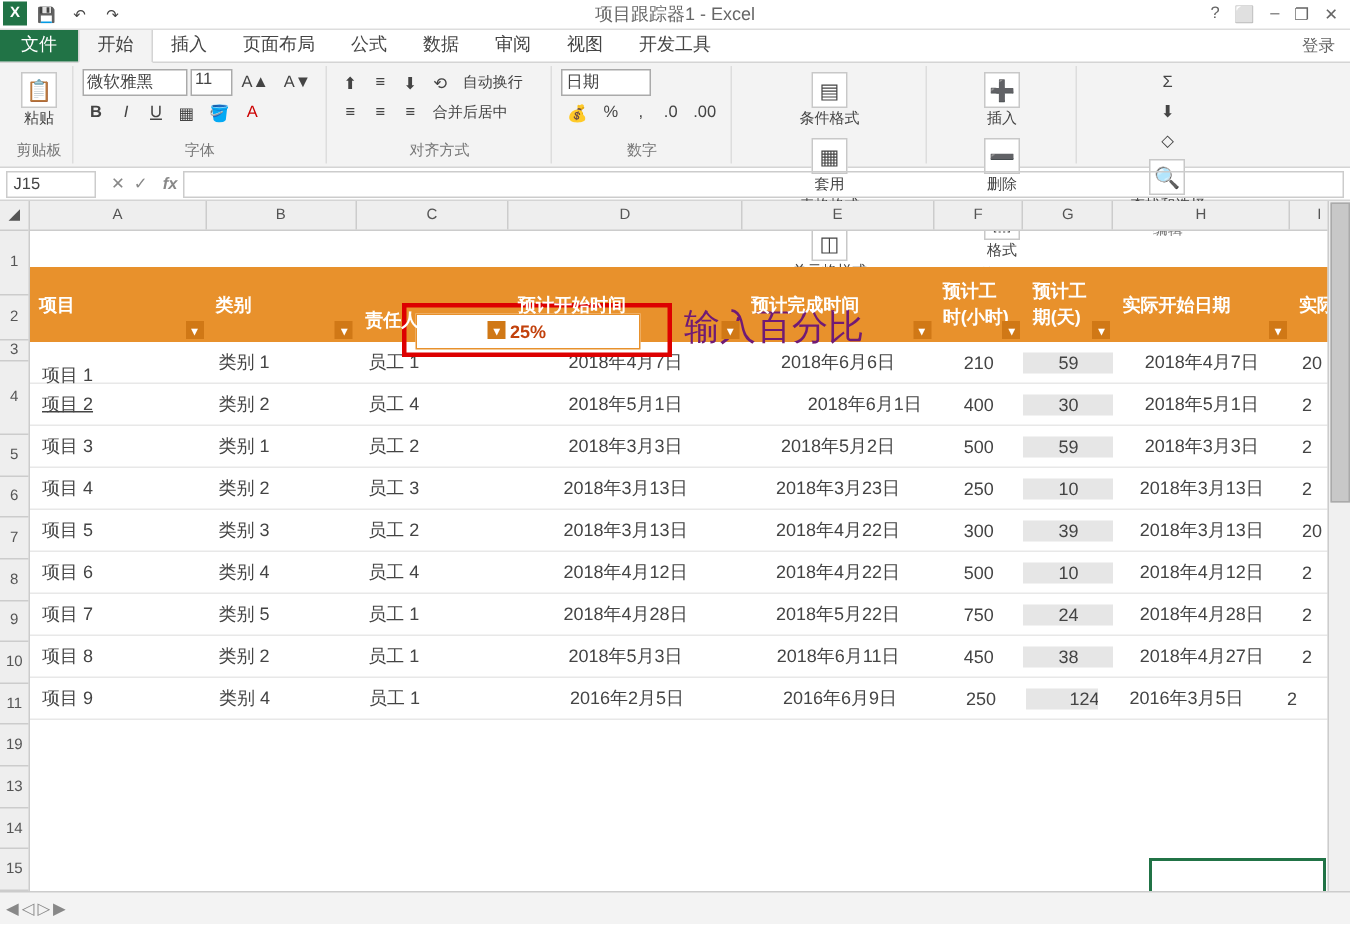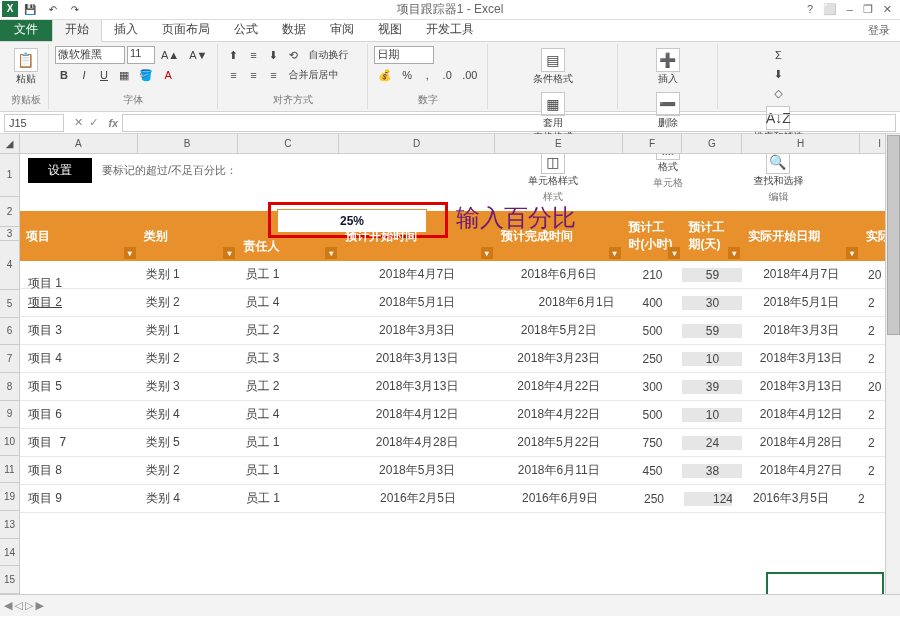--- a/index.html
+++ b/index.html
@@ -34,21 +34,21 @@
 .rowhdrs .rh { height:28px; border-bottom:1px solid #ccc; font-size:10px; color:#555; display:flex; align-items:center; justify-content:center;}
 .rowhdrs .rh.first { height:20px;}
 .grid { flex:1; overflow:hidden; position:relative;}
 .colhdrs { height:20px; display:flex; background:#eee; border-bottom:1px solid #ccc;}
 .colhdrs .ch { border-right:1px solid #ccc; font-size:10px; color:#555; display:flex; align-items:center; justify-content:center;}
 .content { position:relative; }
 .title-cell { font-size:24px; font-weight:300; color:#333; padding:10px 8px;}
 .config-row { display:flex; align-items:center; padding:4px 8px; gap:10px;}
 .btn-settings { background:#000; color:#fff; padding:4px 20px; font-size:12px; cursor:pointer;}
 .pct-label { font-size:11px; color:#666;}
-.pct-input { width:150px; border:1px solid #e8912c; padding:4px; text-align:center; font-size:12px; background:#fff; color:#0f172a; font-weight:bold;}
+.pct-input { width:150px; border:1px solid #e8912c; padding:4px; text-align:center; font-size:12px; background:#fff; color:#c2410c; font-weight:bold;}
 .callout-box { border:3px solid #d00; padding:4px 6px; position:absolute; left:248px; top:48px; width:180px; height:36px;}
 .callout-text { position:absolute; left:436px; top:48px; font-size:24px; color:#701a75; font-family:SimSun,serif;}
 .thead-row { background:#e8912c; color:#fff; display:flex; height:50px;}
 .th { padding:6px 6px; font-size:12px; display:flex; flex-direction:column; justify-content:center; position:relative; font-weight:bold;}
 .th .dd { position:absolute; right:2px; bottom:2px; width:12px; height:12px; background:#d07816; color:#fff; font-size:8px; display:flex; align-items:center; justify-content:center;}
 .drow { display:flex; height:28px; border-bottom:1px solid #e8e8e8; align-items:center; font-size:12px; color:#444;}
 .cell { padding:0 8px; overflow:hidden; white-space:nowrap;}
 .cell.num { text-align:right;}
 .cell.hl { background:#e6e6e6;}
 .cA{width:118px;} .cB{width:100px;} .cC{width:102px;} .cD{width:156px;} .cE{width:128px;} .cF{width:60px;} .cG{width:60px;} .cH{width:118px;} .cI{width:40px;}
@@ -190,24 +190,20 @@
     <div class="glabel">单元格</div>
   </div>
   <div class="rgroup" style="min-width:120px;border-right:none">
     <div class="gbody row">
       <div style="display:flex;flex-direction:column;gap:1px">
         <div class="sm-btn">Σ</div>
         <div class="sm-btn">⬇</div>
         <div class="sm-btn">◇</div>
       </div>
       <div class="big-btn">
-          <div class="ico">A↓Z</div>
-          <span>排序和筛选</span>
-        </div>
-      <div class="big-btn">
           <div class="ico">🔍</div>
           <span>查找和选择</span>
         </div>
     </div>
     <div class="glabel">编辑</div>
   </div>
 </div>
 
 <div class="namebox-row">
   <div class="namebox">J15</div>
@@ -244,24 +240,20 @@
         <div class="ch" style="width: 100px;">B</div>
         <div class="ch" style="width: 102px;">C</div>
         <div class="ch" style="width: 156px;">D</div>
         <div class="ch" style="width: 128px;">E</div>
         <div class="ch" style="width: 60px;">F</div>
         <div class="ch" style="width: 60px;">G</div>
         <div class="ch" style="width: 118px;">H</div>
         <div class="ch" style="width: 40px;">I</div>
       </div>
     <div class="content">
-      <div class="config-row">
-        <div class="btn-settings">设置</div>
-        <div class="pct-label">要标记的超过/不足百分比：</div>
-      </div>
       <div class="callout-box">
         <div class="pct-input">25%</div>
       </div>
       <div class="callout-text">输入百分比</div>
       <div style="height:24px"></div>
       <div class="thead-row">
           <div class="th cA" style="width: 118px;">
             <span>项目</span>
             <div class="dd">▾</div>
           </div>
@@ -359,21 +351,21 @@
             <div class="cell cB" style="width: 100px;">类别 4</div>
             <div class="cell cC" style="width: 102px;">员工 4</div>
             <div class="cell cD" style="text-align: center; width: 156px;">2018年4月12日</div>
             <div class="cell cE" style="text-align: center; width: 128px;">2018年4月22日</div>
             <div class="cell cF num" style="text-align: center; width: 60px;">500</div>
             <div class="cell cG num hl" style="text-align: center; width: 60px;">10</div>
             <div class="cell cH" style="text-align: center; width: 118px;">2018年4月12日</div>
             <div class="cell cI" style="width: 40px;">2</div>
           </div>
           <div class="drow">
-            <div class="cell cA" style="width: 118px; font-family: Liberation Mono, monospace;">项目 7</div>
+            <div class="cell cA" style="width: 118px;">项目 7</div>
             <div class="cell cB" style="width: 100px;">类别 5</div>
             <div class="cell cC" style="width: 102px;">员工 1</div>
             <div class="cell cD" style="text-align: center; width: 156px;">2018年4月28日</div>
             <div class="cell cE" style="text-align: center; width: 128px;">2018年5月22日</div>
             <div class="cell cF num" style="text-align: center; width: 60px;">750</div>
             <div class="cell cG num hl" style="text-align: center; width: 60px;">24</div>
             <div class="cell cH" style="text-align: center; width: 118px;">2018年4月28日</div>
             <div class="cell cI" style="width: 40px;">2</div>
           </div>
           <div class="drow">

